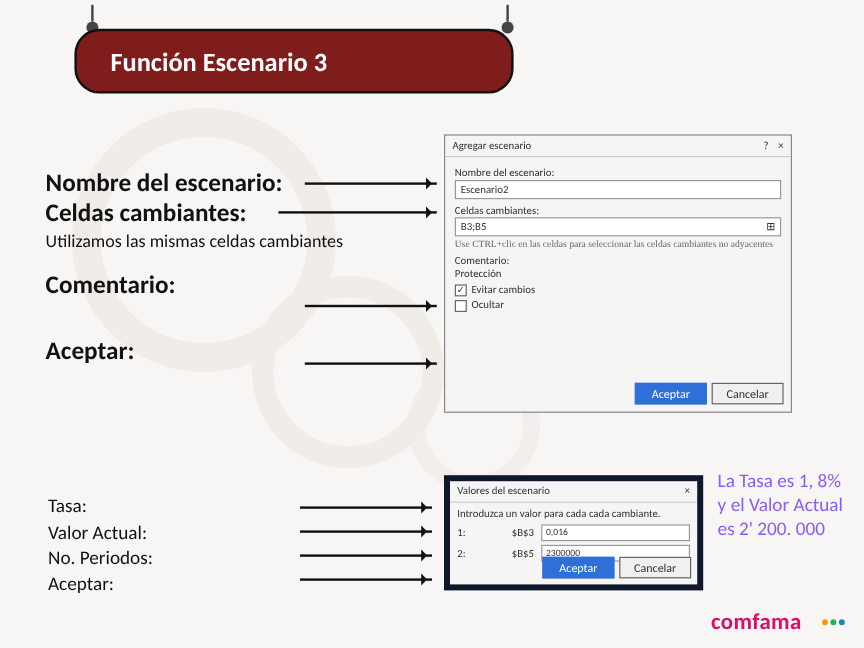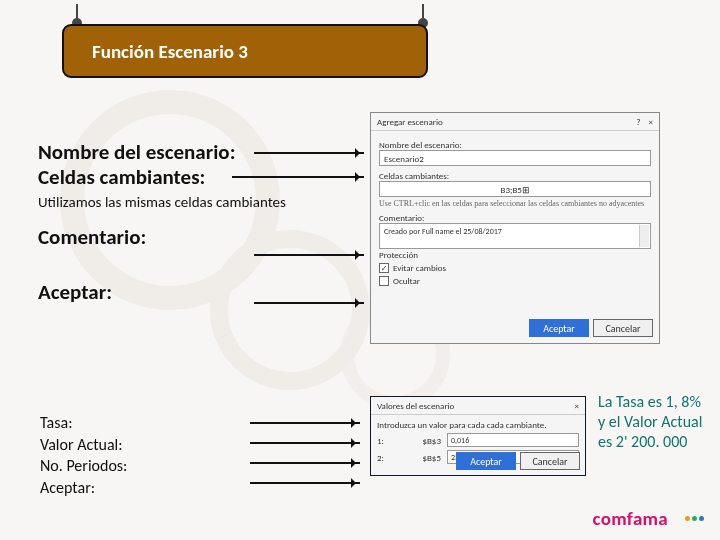--- a/index.html
+++ b/index.html
@@ -19,28 +19,28 @@
   
   .pin { position: absolute; width: 10px; height: 10px; background: #444; border-radius: 50%; top: 18px; }
   .pin::after { content:""; position:absolute; width:2px; height:14px; background:#444; left:4px; top:-14px; }
   .pin-left { left: 72px; }
   .pin-right { left: 418px; }
   
   .title {
     position: absolute;
     top: 24px; left: 62px;
     width: 366px; height: 54px;
-    background: #a16207;
+    background: #7f1d1d;
     border: 2px solid #111;
-    border-radius: 9px;
+    border-radius: 21px;
     color: #fff;
     display: flex; align-items: center;
     padding-left: 28px;
     font-weight: 700;
-    font-size: 19px;
+    font-size: 22px;
   }
   
   .bullets {
     position: absolute;
     left: 38px; top: 140px;
     width: 290px;
     color: #111;
   }
   .bul-line { font-size: 21px; line-height: 1.18; }
   .bul-strong { font-weight: 600; }
@@ -58,52 +58,52 @@
     position: absolute; left: 370px; top: 112px;
     width: 290px; height: 232px;
     background: #f5f5f5; border:1px solid #888;
     font-size: 9px; color:#333;
   }
   .dlg-title { display:flex; align-items:center; justify-content:space-between; padding:3px 6px; border-bottom:1px solid #ccc; }
   .dlg-title-right { display:flex; gap:8px; }
   .dlg-body { padding:4px 8px; }
   .dlg-label { margin-top:4px; font-size:9px; }
   .dlg-input { width:100%; height:16px; background:#fff; border:1px solid #999; font-size:9px; padding:1px 4px; display:flex; align-items:center; }
-  .dlg-input.with-icon { display:flex; justify-content:center; }
+  .dlg-input.with-icon { display:flex; justify-content:space-between; }
   .dlg-textarea { width:100%; height:26px; background:#fff; border:1px solid #999; font-size:8px; padding:2px 4px; position:relative;}
   .dlg-scroll { position:absolute; right:1px; top:1px; bottom:1px; width:10px; background:#eee; border-left:1px solid #ccc;}
   .dlg-hint { font-size:8px; color:#666; margin-top:2px;font-family:Liberation Serif, serif; }
   .dlg-section { margin-top:0; }
   .chk { display:flex; align-items:center; gap:4px; font-size:9px; margin-top:2px;}
   .chk-box { width:10px; height:10px; border:1px solid #666; background:#fff; display:flex; align-items:center; justify-content:center; font-size:8px; line-height:1;}
   .dlg-buttons { position:absolute; right:6px; bottom:6px; display:flex; gap:4px; }
   .btn { min-width:60px; height:18px; border:1px solid #666; background:#f0f0f0; font-size:10px; display:flex; align-items:center; justify-content:center;text-align:right; }
   .btn.primary { background:#2f6fd8; color:#fff; border-color:#2f6fd8;}
   
   .dialog2 {
     position:absolute; left:370px; top:396px;
-    width:216px; height:80px;
-    background:#f5f5f5; border:1px solid #0f172a;
+    width:216px; height:96px;
+    background:#f5f5f5; border:5px solid #0f172a;
     font-size:9px; color:#333;
   }
   .d2-body { padding:4px 6px; }
   .d2-row { display:flex; align-items:center; gap:4px; margin-top:3px;}
   .d2-row .lbl { width:12px; }
   .d2-row .cell-name { width:50px; text-align:right; padding-right:2px; }
   .d2-row .cell-input { flex:1; height:14px; background:#fff; border:1px solid #999; font-size:8px; padding:1px 3px; display:flex; align-items:center;}
   .dialog2 .dlg-buttons { bottom:5px; right:5px; }
   
   .list2 {
     position:absolute; left:40px; top:412px;
     font-size:16px; font-weight:400; color:#111; line-height:1.35;
   }
   
   .note-right {
     position:absolute; right:14px; top:392px; width:108px;
-    font-size:16px; color:#0f766e; line-height:1.25;
+    font-size:16px; color:#8b5cf6; line-height:1.25;
   }
   
   .logo {
     position:absolute; right:16px; bottom:10px;
     display:flex; align-items:center; gap:16px;
     font-weight:700; color:#d90e6b; font-size:19px; letter-spacing:.3px;
   }
   .logo-dot-row { display:flex; gap:2px; margin-left:1px; }
   .logo-dot { width:5px; height:5px; border-radius:50%; }
 </style>
@@ -152,24 +152,20 @@
     <div class="dlg-input">
       <span>Escenario2</span>
     </div>
     <div class="dlg-label">Celdas cambiantes:</div>
     <div class="dlg-input with-icon">
       <span>B3;B5</span>
       <span>⊞</span>
     </div>
     <div class="dlg-hint">Use CTRL+clic en las celdas para seleccionar las celdas cambiantes no adyacentes</div>
     <div class="dlg-label">Comentario:</div>
-    <div class="dlg-textarea">
-      <span>Creado por Full name el 25/08/2017</span>
-      <div class="dlg-scroll"></div>
-    </div>
     <div class="dlg-section">Protección</div>
     <div class="chk">
       <span class="chk-box">✓</span>
       <span>Evitar cambios</span>
     </div>
     <div class="chk">
       <span class="chk-box"></span>
       <span>Ocultar</span>
     </div>
   </div>

